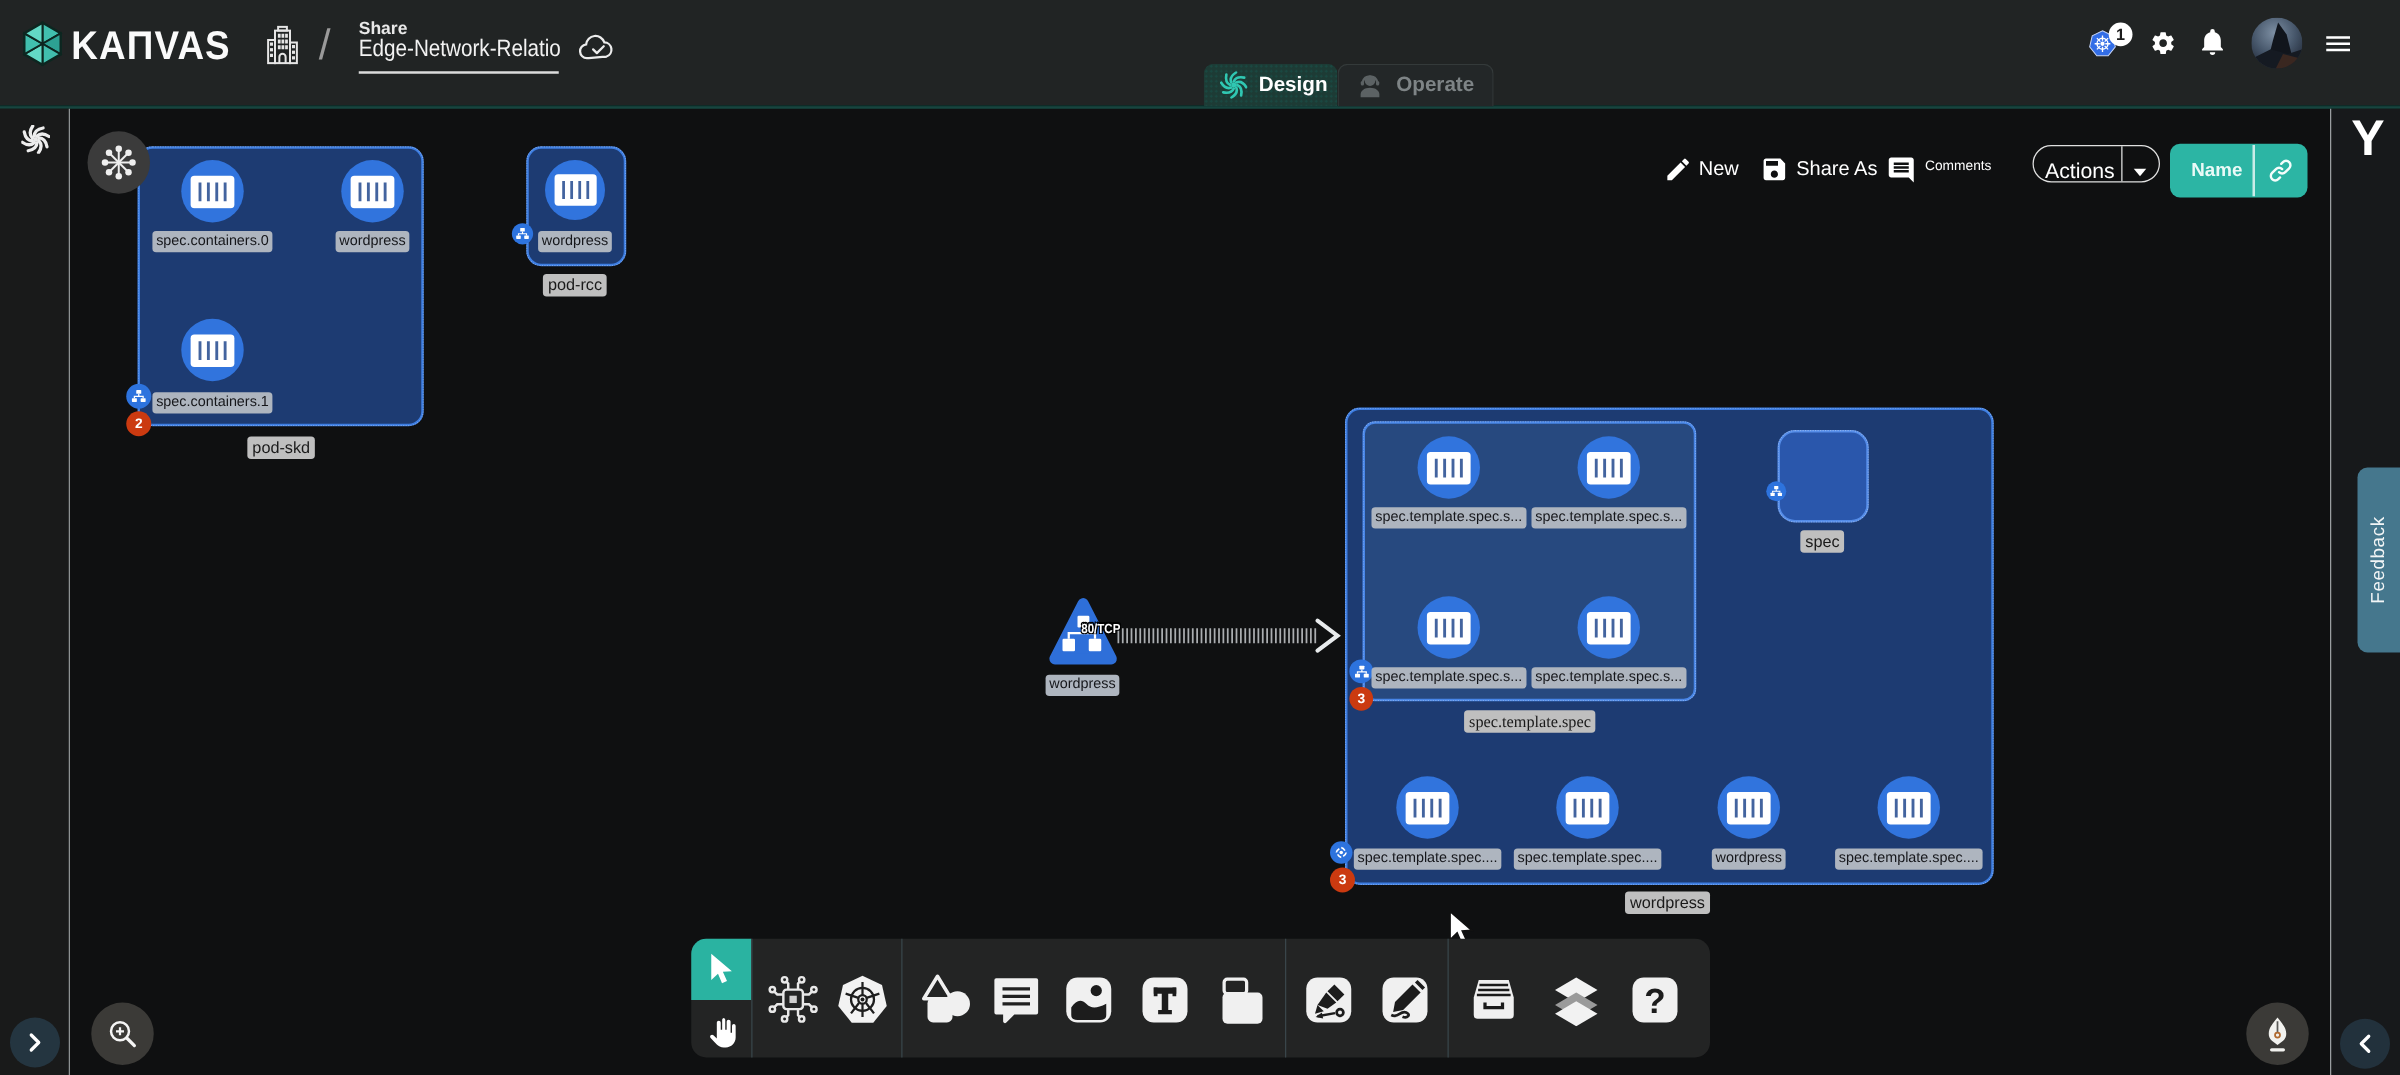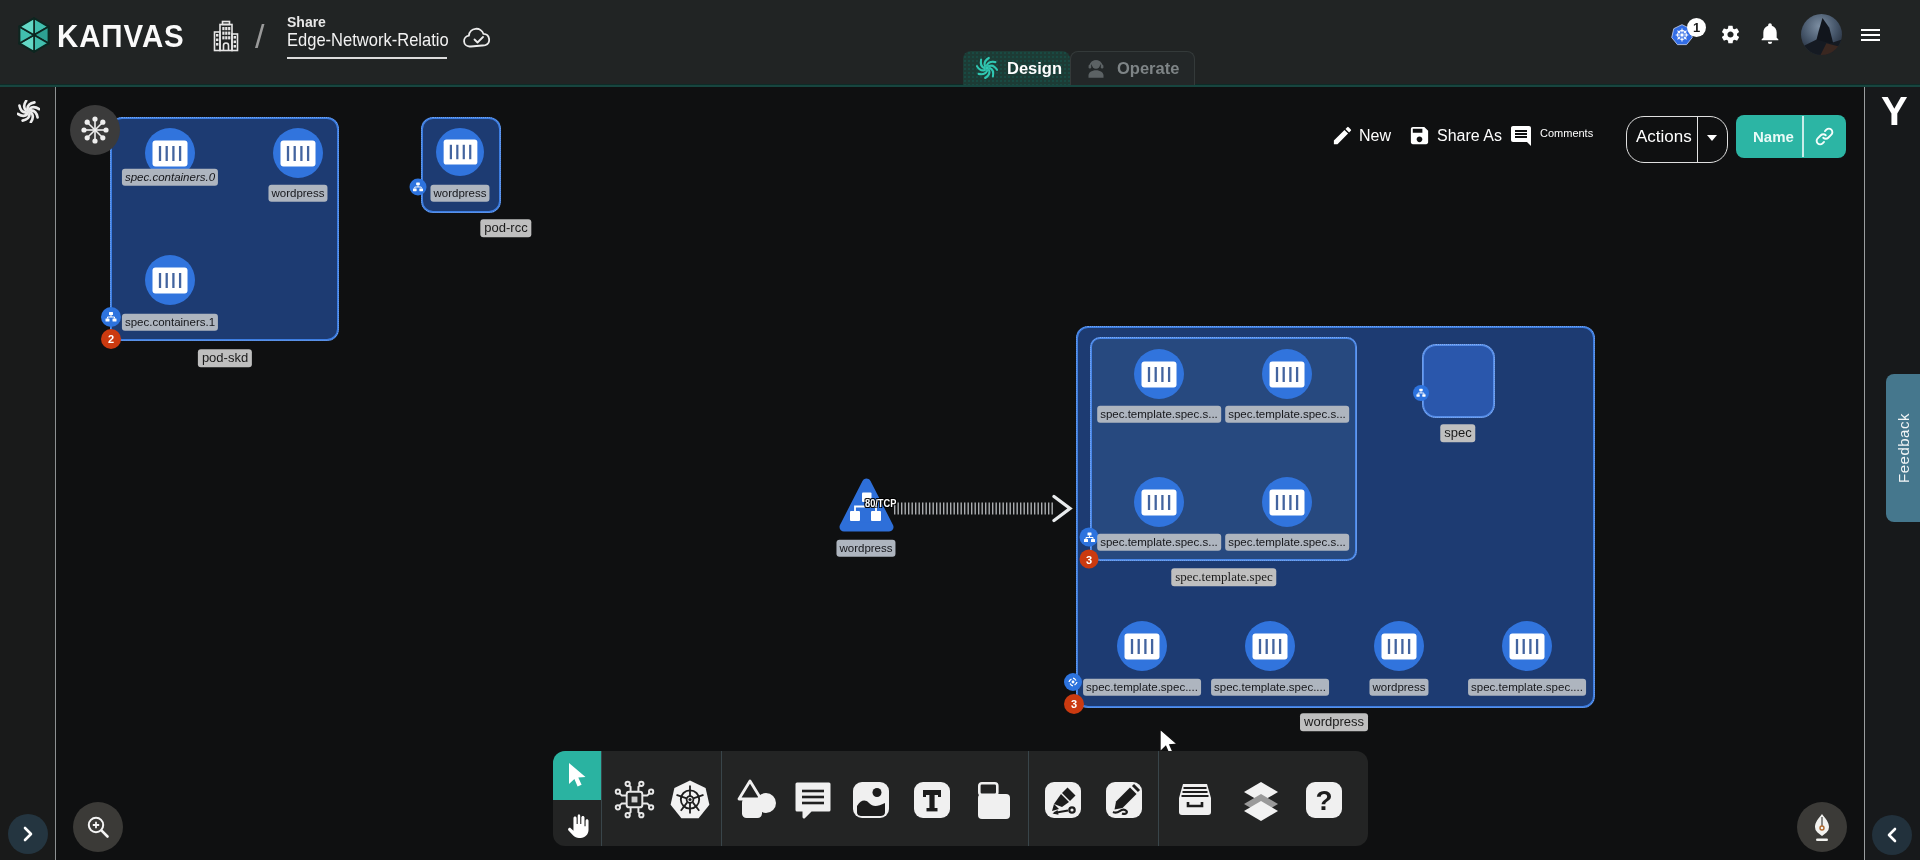--- a/index.html
+++ b/index.html
@@ -25,21 +25,21 @@
   #tab-operate span { color:#7e8486; font-size:16.5px; font-weight:bold; margin-left:9px; }
 
   
   #leftstrip { position:absolute; left:0; top:87px; width:56px; height:773px; background:#191a1a; border-right:1.5px solid #8d9192; }
 
   
   #rightbar { position:absolute; left:1863.5px; top:87px; width:56.5px; height:773px; background:#17191b; border-left:1.5px solid #9a9ea0; }
   #ylogo { position:absolute; left:1881px; top:89px; color:#fff; font-size:40px; font-weight:bold; }
   #feedback { position:absolute; left:1886px; top:374px; width:34px; height:148px; background:#45778d; border-radius:8px 0 0 8px; }
   #feedback span { position:absolute; left:50%; top:50%; transform:translate(-50%,-50%) rotate(180deg); writing-mode:vertical-rl; color:#f2f5f6; font-size:15px; letter-spacing:0.5px; }
-  #btn-actions { position:absolute; left:1626px; top:116px; width:102px; height:47px; border:1.5px solid #e0e0e0; border-radius:18px; color:#fff; }
+  #btn-actions { position:absolute; left:1626px; top:116px; width:102px; height:30px; border:1.5px solid #e0e0e0; border-radius:18px; color:#fff; }
   #btn-actions .lbl { position:absolute; left:9px; top:10px; font-size:17px; }
   #btn-actions .divider { position:absolute; left:70px; top:0; width:1px; height:100%; background:#e4e4e4; }
   #btn-actions .caret { position:absolute; left:80px; top:18px; width:0; height:0; border-left:5.5px solid transparent; border-right:5.5px solid transparent; border-top:6.5px solid #fff; }
   #btn-share { position:absolute; left:1736px; top:115px; width:110px; height:43px; background:#2cb5a4; border-radius:8px; }
   #btn-share .lbl { position:absolute; left:17px; top:13px; font-size:15px; font-weight:bold; color:#eafaf7; }
   #btn-share .divider { position:absolute; left:66px; top:1px; width:1.5px; height:41px; background:rgba(255,255,255,0.75); }
 
   
   .nlabel { position:absolute; transform:translate(-50%,-50%); background:#aeb5bf; color:#15161a; font-size:11.5px; line-height:15.5px; padding:0.5px 3px; border-radius:3px; white-space:nowrap; }
   .nlabel2 { position:absolute; transform:translate(-50%,-50%); background:#bfbfbf; color:#1a1a1a; font-size:13px; line-height:16.5px; padding:0.5px 4px; border-radius:3px; white-space:nowrap; }
@@ -278,26 +278,26 @@
         <svg width="10" height="10" viewBox="0 0 12 12">
           <g fill="#fff">
             <rect x="4" y="1" width="4" height="3" rx="0.5"></rect>
             <rect x="0.5" y="7.5" width="4" height="3" rx="0.5"></rect>
             <rect x="7.5" y="7.5" width="4" height="3" rx="0.5"></rect>
           </g>
           <path d="M6 4 v2 M2.5 7.5 v-1.5 h7 v1.5" stroke="#fff" fill="none"></path>
         </svg>
       </div>
 
-    <div class="nlabel" style="left:170px;top:177px;font-style:italic;">spec.containers.0</div>
+    <div class="nlabel" style="left:170px;top:193px;">spec.containers.0</div>
     <div class="nlabel" style="left:298px;top:193px;">wordpress</div>
     <div class="nlabel" style="left:170px;top:322px;">spec.containers.1</div>
     <div class="nlabel2" style="left:225px;top:358px;">pod-skd</div>
     <div class="nlabel" style="left:460px;top:193px;">wordpress</div>
-    <div class="nlabel2" style="left:460px;top:228px;margin-left:46px;">pod-rcc</div>
+    <div class="nlabel2" style="left:460px;top:228px;">pod-rcc</div>
     <div class="nlabel" style="left:866px;top:548px;">wordpress</div>
     <div class="nlabel" style="left:1159px;top:414px;">spec.template.spec.s...</div>
     <div class="nlabel" style="left:1287px;top:414px;">spec.template.spec.s...</div>
     <div class="nlabel" style="left:1159px;top:542px;">spec.template.spec.s...</div>
     <div class="nlabel" style="left:1287px;top:542px;">spec.template.spec.s...</div>
     <div class="nlabel2" style="left:1224px;top:577px;font-family:Liberation Serif, serif;">spec.template.spec</div>
     <div class="nlabel2" style="left:1458px;top:433px;">spec</div>
     <div class="nlabel" style="left:1142px;top:687px;">spec.template.spec....</div>
     <div class="nlabel" style="left:1270px;top:687px;">spec.template.spec....</div>
     <div class="nlabel" style="left:1399px;top:687px;">wordpress</div>

